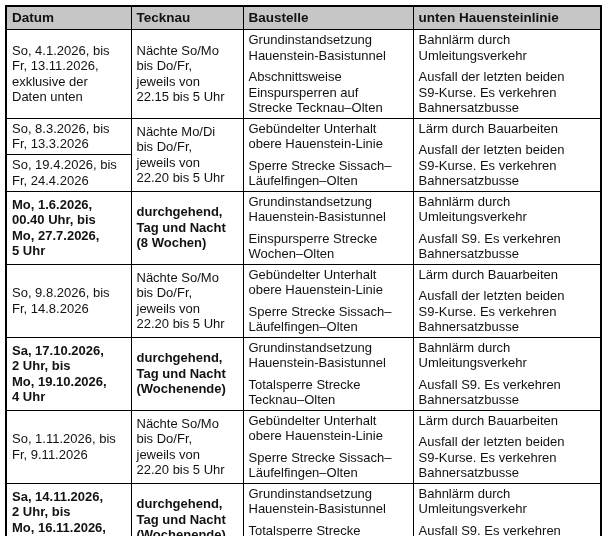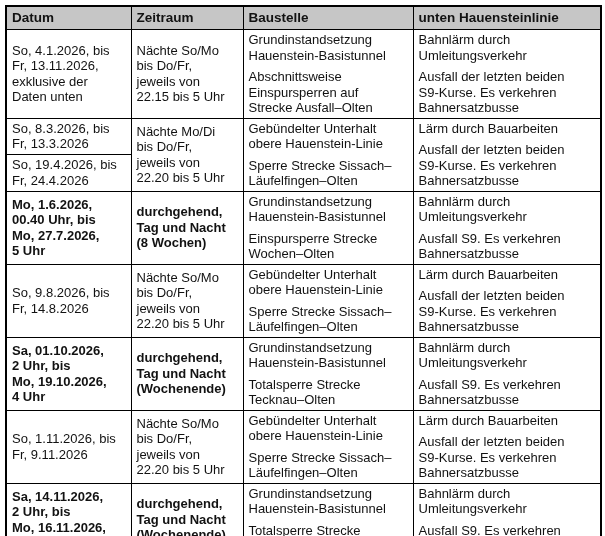--- a/index.html
+++ b/index.html
@@ -50,21 +50,21 @@
   <table class="schedule">
     <colgroup>
       <col class="c-datum">
         <col class="c-zeitraum">
         <col class="c-baustelle">
         <col class="c-impact">
     </colgroup>
     <thead>
       <tr>
         <th>Datum</th>
-        <th>Zeitraum</th>
+        <th>Tecknau</th>
         <th>Baustelle</th>
         <th>unten Hauensteinlinie</th>
       </tr>
     </thead>
     <tbody>
 
       <tr class="h-r1">
         <td class="datum-col">
           <p>So, 4.1.2026, bis
 Fr, 13.11.2026,
@@ -75,21 +75,21 @@
           <p>Nächte So/Mo
 bis Do/Fr,
 jeweils von
 22.15 bis 5 Uhr</p>
         </td>
         <td>
           <p>Grundinstandsetzung
 Hauenstein-Basistunnel</p>
           <p>Abschnittsweise
 Einspursperren auf
-Strecke Ausfall–Olten</p>
+Strecke Tecknau–Olten</p>
         </td>
         <td>
           <p>Bahnlärm durch
 Umleitungsverkehr</p>
           <p>Ausfall der letzten beiden
 S9-Kurse. Es verkehren
 Bahnersatzbusse</p>
         </td>
       </tr>
 
@@ -170,21 +170,21 @@
         <td>
           <p>Lärm durch Bauarbeiten</p>
           <p>Ausfall der letzten beiden
 S9-Kurse. Es verkehren
 Bahnersatzbusse</p>
         </td>
       </tr>
 
       <tr class="h-big em">
         <td class="datum-col">
-          <p>Sa, 01.10.2026,
+          <p>Sa, 17.10.2026,
 2 Uhr, bis
 Mo, 19.10.2026,
 4 Uhr</p>
         </td>
         <td class="zeitraum-col">
           <p>durchgehend,
 Tag und Nacht
 (Wochenende)</p>
         </td>
         <td>

